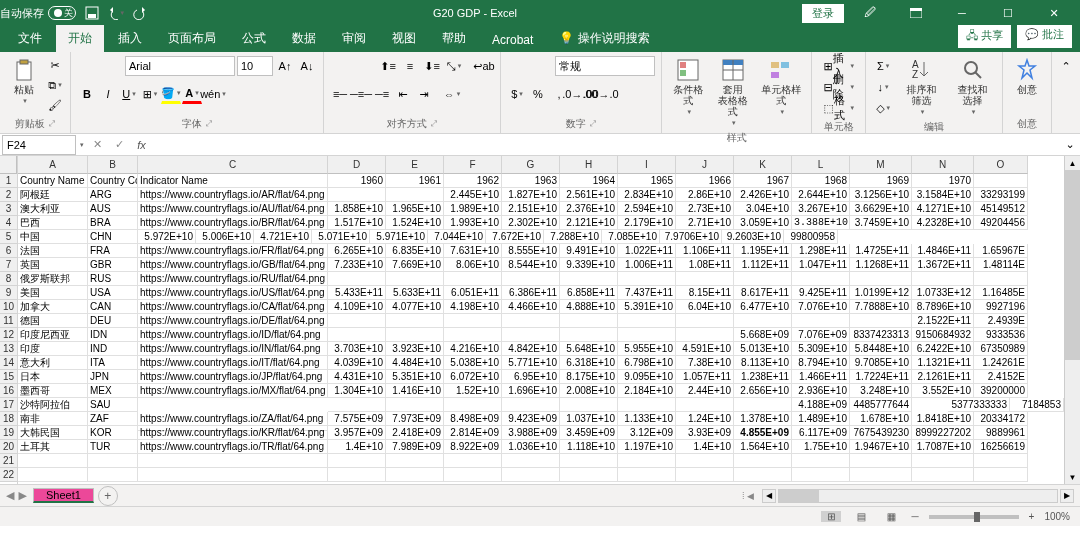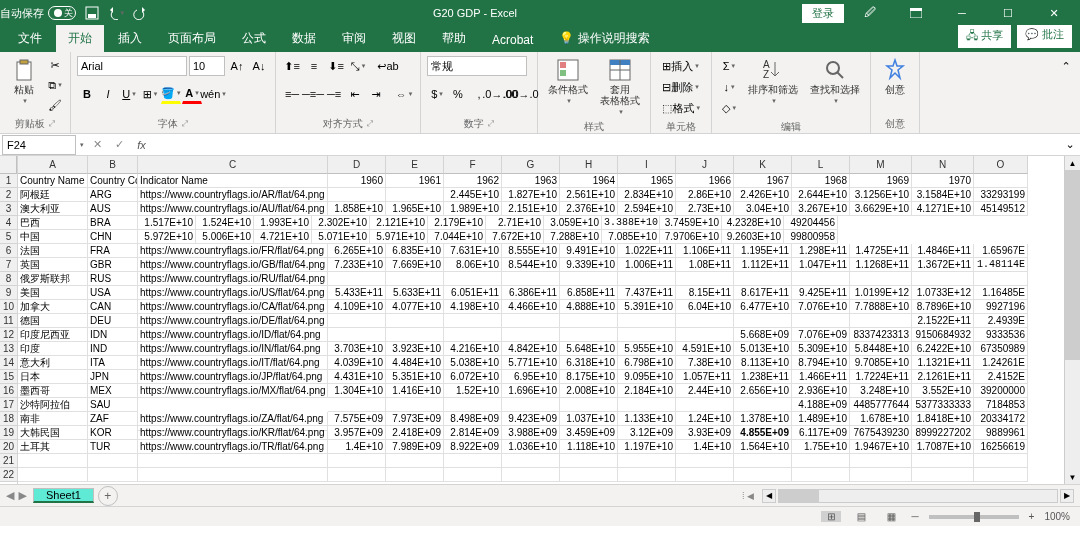--- a/index.html
+++ b/index.html
@@ -30,21 +30,21 @@
 .rgroup-body { flex: 1; display: flex; align-items: flex-start; gap: 4px; }
 .rgroup-label { font-size: 10px; color: #666; padding-top: 2px; display: flex; align-items: center; gap: 4px; }
 .rgroup-label .expand { font-size: 8px; color: #888; cursor: pointer; }
 .bigbtn { display: flex; flex-direction: column; align-items: center; justify-content: center; padding: 2px 4px; cursor: pointer; gap: 2px; min-width: 36px; }
 .bigbtn-icon { width: 24px; height: 24px; }
 .bigbtn-label { font-size: 10px; color: #333; text-align: center; line-height: 1.1; }
 .smallbtns { display: flex; flex-direction: column; gap: 2px; }
 .smallbtn { width: 18px; height: 18px; display: flex; align-items: center; justify-content: center; cursor: pointer; font-size: 11px; }
 .dd { font-size: 7px; color: #666; margin-left: 2px; }
 
-.font-row { display: flex; gap: 2px; align-items: center; }
+.font-row { display: flex; gap: 2px; align-items: center; margin-left: 48px; }
 .font-select { width: 110px; height: 20px; border: 1px solid #c0c0c0; background: #fff; font-size: 11px; padding-left: 3px; display: flex; align-items: center; }
 .size-select { width: 36px; height: 20px; border: 1px solid #c0c0c0; background: #fff; font-size: 11px; padding-left: 3px; display: flex; align-items: center; }
 .iconbtn { width: 20px; height: 20px; display: flex; align-items: center; justify-content: center; cursor: pointer; border: 1px solid transparent; font-size: 11px; }
 .stylebtns { display: flex; gap: 1px; margin-top: 4px; }
 
 
 .formulabar { height: 22px; border-bottom: 1px solid #d4d4d4; display: flex; align-items: center; font-size: 11px; background: #fff; }
 .namebox { width: 74px; height: 20px; border: 1px solid #c0c0c0; padding-left: 4px; display: flex; align-items: center; margin: 0 2px; }
 .fb-btns { display: flex; gap: 2px; padding: 0 4px; align-items: center; }
 .fb-btn { width: 20px; height: 18px; display: flex; align-items: center; justify-content: center; color: #888; cursor: pointer; }
@@ -61,21 +61,21 @@
 .colhead { background: #f0f0f0; border-right: 1px solid #d4d4d4; border-bottom: 1px solid #c0c0c0; font-size: 10px; text-align: center; color: #333; line-height: 18px; }
 .datarows { }
 .datarow { display: flex; height: 14px; }
 .cell { border-right: 1px solid #e0e0e0; border-bottom: 1px solid #e0e0e0; font-size: 10px; padding: 0 2px; line-height: 14px; white-space: nowrap; overflow: hidden; }
 .cell.right { text-align: right; }
 
 
 .sheettabs { height: 22px; border-top: 1px solid #d4d4d4; display: flex; align-items: center; font-size: 11px; background: #f3f2f1; }
 .sheet-nav { display: flex; gap: 4px; padding: 0 6px; color: #888; }
 .sheet-nav span { cursor: pointer; }
-.sheettab { background: #5eead4; border: 1px solid #c0c0c0; border-bottom: 2px solid #217346; padding: 0 12px; cursor: pointer; }
+.sheettab { background: #ec4899; border: 1px solid #c0c0c0; border-bottom: 2px solid #217346; padding: 0 12px; cursor: pointer; }
 .addsheet { width: 20px; height: 20px; display: flex; align-items: center; justify-content: center; color: #666; cursor: pointer; margin-left: 4px; border: 1px solid #c0c0c0; border-radius: 50%; font-size: 12px; }
 .hscroll { flex: 1; display: flex; justify-content: flex-end; align-items: center; padding-right: 6px; gap: 2px; }
 .hscroll-track { width: 280px; height: 14px; background: #eee; border: 1px solid #ccc; position: relative; }
 .hscroll-thumb { position: absolute; left: 0; width: 40px; height: 100%; background: #cdcdcd; }
 .hscroll-btn { width: 14px; height: 14px; background: #eee; border: 1px solid #ccc; font-size: 8px; display: flex; align-items: center; justify-content: center; }
 
 
 .statusbar { height: 20px; background: #f3f2f1; border-top: 1px solid #d4d4d4; display: flex; align-items: center; justify-content: flex-end; padding: 0 10px; font-size: 10px; color: #555; gap: 10px; }
 .viewbtn { width: 20px; text-align: center; cursor: pointer; }
 .viewbtn.active { background: #d0d0d0; }
@@ -273,20 +273,29 @@
           <svg class="bigbtn-icon" viewBox="0 0 24 24">
             <rect x="2" y="2" width="20" height="20" fill="#fff" stroke="#666"></rect>
             <rect x="2" y="2" width="20" height="5" fill="#4080c0"></rect>
             <line x1="2" y1="12" x2="22" y2="12" stroke="#666"></line>
             <line x1="12" y1="2" x2="12" y2="22" stroke="#666"></line>
           </svg>
           <span class="bigbtn-label" style="white-space:pre-line">套用
 表格格式</span>
           <span class="dd">▾</span>
         </div>
+      <div class="bigbtn">
+          <svg class="bigbtn-icon" viewBox="0 0 24 24">
+            <rect x="2" y="4" width="8" height="6" fill="#e0c080"></rect>
+            <rect x="12" y="4" width="8" height="6" fill="#80c0e0"></rect>
+            <rect x="2" y="14" width="8" height="6" fill="#c080e0"></rect>
+          </svg>
+          <span class="bigbtn-label">单元格样式</span>
+          <span class="dd">▾</span>
+        </div>
     </div>
     <div class="rgroup-label">
         <span>样式</span>
       </div>
   </div>
 
   <div class="rgroup">
     <div class="rgroup-body" style="flex-direction:column;align-items:flex-start;gap:1px">
       <span class="iconbtn" style="width:auto;padding:0 4px">⊞ <span>插入</span> <span class="dd">▾</span></span>
       <span class="iconbtn" style="width:auto;padding:0 4px">⊟ <span>删除</span> <span class="dd">▾</span></span>
@@ -450,20 +459,21 @@
           <div class="cell right" style="width: 58px;">2.73E+10</div>
           <div class="cell right" style="width: 58px;">3.04E+10</div>
           <div class="cell right" style="width: 58px;">3.267E+10</div>
           <div class="cell right" style="width: 62px;">3.6629E+10</div>
           <div class="cell right" style="width: 62px;">4.1271E+10</div>
           <div class="cell right" style="width: 54px;">45149512</div>
         </div>
         <div class="datarow">
           <div class="cell" style="width: 70px;">巴西</div>
           <div class="cell" style="width: 50px;">BRA</div>
+          <div class="cell" style="width: 190px;">https://www.countryflags.io/BR/flat/64.png</div>
           <div class="cell right" style="width: 58px;">1.517E+10</div>
           <div class="cell right" style="width: 58px;">1.524E+10</div>
           <div class="cell right" style="width: 58px;">1.993E+10</div>
           <div class="cell right" style="width: 58px;">2.302E+10</div>
           <div class="cell right" style="width: 58px;">2.121E+10</div>
           <div class="cell right" style="width: 58px;">2.179E+10</div>
           <div class="cell right" style="width: 58px;">2.71E+10</div>
           <div class="cell right" style="width: 58px;">3.059E+10</div>
           <div class="cell right" style="width: 58px; font-family: Liberation Mono, monospace;">3.388E+10</div>
           <div class="cell right" style="width: 62px;">3.7459E+10</div>
@@ -511,21 +521,21 @@
           <div class="cell right" style="width: 58px;">7.669E+10</div>
           <div class="cell right" style="width: 58px;">8.06E+10</div>
           <div class="cell right" style="width: 58px;">8.544E+10</div>
           <div class="cell right" style="width: 58px;">9.339E+10</div>
           <div class="cell right" style="width: 58px;">1.006E+11</div>
           <div class="cell right" style="width: 58px;">1.08E+11</div>
           <div class="cell right" style="width: 58px;">1.112E+11</div>
           <div class="cell right" style="width: 58px;">1.047E+11</div>
           <div class="cell right" style="width: 62px;">1.1268E+11</div>
           <div class="cell right" style="width: 62px;">1.3672E+11</div>
-          <div class="cell right" style="width: 54px; font-family: Liberation Mono, monospace;">1.48114E</div>
+          <div class="cell right" style="width: 54px;">1.48114E</div>
         </div>
         <div class="datarow">
           <div class="cell" style="width: 70px;">俄罗斯联邦</div>
           <div class="cell" style="width: 50px;">RUS</div>
           <div class="cell" style="width: 190px;">https://www.countryflags.io/RU/flat/64.png</div>
           <div class="cell right" style="width: 58px;"></div>
           <div class="cell right" style="width: 58px;"></div>
           <div class="cell right" style="width: 58px;"></div>
           <div class="cell right" style="width: 58px;"></div>
           <div class="cell right" style="width: 58px;"></div>
@@ -680,21 +690,21 @@
           <div class="cell right" style="width: 58px;"></div>
           <div class="cell right" style="width: 58px;"></div>
           <div class="cell right" style="width: 58px;"></div>
           <div class="cell right" style="width: 58px;"></div>
           <div class="cell right" style="width: 58px;"></div>
           <div class="cell right" style="width: 58px;"></div>
           <div class="cell right" style="width: 58px;"></div>
           <div class="cell right" style="width: 58px;"></div>
           <div class="cell right" style="width: 58px;">4.188E+09</div>
           <div class="cell right" style="width: 62px;">4485777644</div>
-          <div class="cell right" style="width: 62px;">5377333333</div>
+          <div class="cell right" style="width: 62px; margin-left: 36px;">5377333333</div>
           <div class="cell right" style="width: 54px;">7184853</div>
         </div>
         <div class="datarow">
           <div class="cell" style="width: 70px;">南非</div>
           <div class="cell" style="width: 50px;">ZAF</div>
           <div class="cell" style="width: 190px;">https://www.countryflags.io/ZA/flat/64.png</div>
           <div class="cell right" style="width: 58px;">7.575E+09</div>
           <div class="cell right" style="width: 58px;">7.973E+09</div>
           <div class="cell right" style="width: 58px;">8.498E+09</div>
           <div class="cell right" style="width: 58px;">9.423E+09</div>

